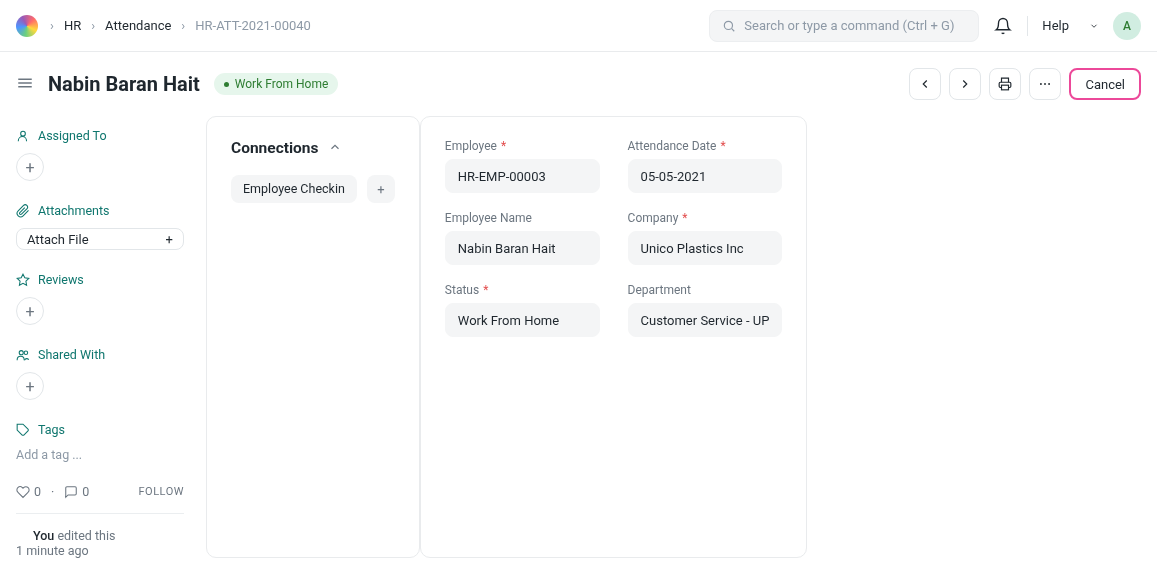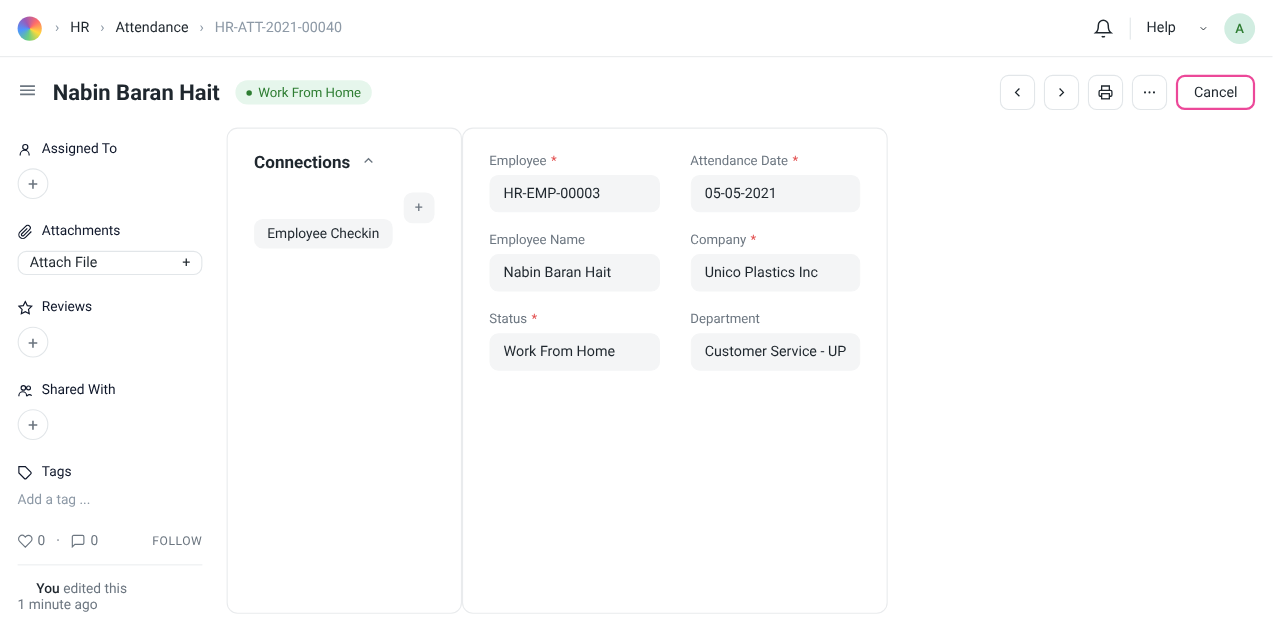--- a/index.html
+++ b/index.html
@@ -28,39 +28,39 @@
     .status-pill .dot { width: 5px; height: 5px; border-radius: 50%; background: #2e7d32; }
     .header-actions { margin-left: auto; display: flex; gap: 8px; }
     .icon-btn { width: 32px; height: 32px; border: 1px solid #e2e6e9; border-radius: 8px; background: #fff; display: flex; align-items: center; justify-content: center; cursor: pointer; color: #1f272e; }
     .icon-btn svg { width: 14px; height: 14px; }
     .text-btn { height: 32px; border: 2px solid #ec4899; border-radius: 8px; background: #fff; padding: 0 14px; display: flex; align-items: center; cursor: pointer; color: #1f272e; }
     
     
     .layout { display: flex; padding: 0 16px 20px; gap: 22px; }
     .sidebar-left { width: 168px; flex-shrink: 0; padding-top: 12px; }
     .side-section { margin-bottom: 22px; }
-    .side-label { display: flex; align-items: center; gap: 8px; font-size: 12.5px; color: #0f172a; margin-bottom: 10px; }
+    .side-label { display: flex; align-items: center; gap: 8px; font-size: 12.5px; color: #0f766e; margin-bottom: 10px; }
     .side-label svg { width: 14px; height: 14px; }
     .plus-btn { width: 28px; height: 28px; border-radius: 50%; border: 1px solid #e2e6e9; background: #fff; display: flex; align-items: center; justify-content: center; cursor: pointer; color: #6c7680; font-size: 16px; }
     .attach-box { display: flex; align-items: center; justify-content: space-between; border: 1px solid #e2e6e9; border-radius: 8px; height: 22px; padding: 0 10px; cursor: pointer; background: #fff; }
     .tag-input { font-size: 12.5px; color: #8d99a6; cursor: text; }
     .likes-row { display: flex; align-items: center; gap: 10px; font-size: 12.5px; color: #6c7680; margin-top: 6px; }
     .likes-row .follow { margin-left: auto; font-size: 11px; letter-spacing: 0.5px; cursor: pointer; }
     .sideline { border: none; border-top: 1px solid #ebeef0; margin: 14px 0; }
     .edit-msg { font-size: 12.5px; color: #6c7680; }
     .edit-msg .you { color: #1f272e; font-weight: 500; margin-left: 17px; }
     
     
     .main { flex: 1; display: flex; }
     .card { border: 1px solid #e9ebed; border-radius: 10px; background: #fff; padding: 22px 24px; }
     .card-title-row { display: flex; align-items: center; gap: 10px; }
     .card-title { font-size: 15.5px; font-weight: 700; }
     .chev { cursor: pointer; color: #6c7680; }
     .chip-row { display: flex; gap: 10px; margin-top: 18px; }
-    .chip { background: #f4f5f6; border-radius: 8px; padding: 6px 12px; font-size: 12.5px; color: #1f272e; cursor: pointer; margin-top: 24px; }
+    .chip { background: #f4f5f6; border-radius: 8px; padding: 6px 12px; font-size: 12.5px; color: #1f272e; cursor: pointer; }
     .chip-add { width: 28px; height: 28px; background: #f4f5f6; border-radius: 8px; display: flex; align-items: center; justify-content: center; cursor: pointer; color: #6c7680; }
     
     .form-grid { display: grid; grid-template-columns: 1fr 1fr; gap: 18px 28px; }
     .field { display: flex; flex-direction: column; gap: 6px; }
     .field-label { font-size: 12px; color: #6c7680; display: flex; gap: 4px; }
     .req { color: #e24c4c; }
     .field-input { height: 34px; background: #f4f5f6; border: 1px solid #f4f5f6; border-radius: 8px; padding: 0 12px; display: flex; align-items: center; font-size: 13px; color: #1f272e; cursor: text; }
     .highlight-box { border: 3px solid #e24c4c; padding: 8px 8px; border-radius: 2px; margin: -8px -8px; }
     .empty-half {}
   </style>
@@ -71,20 +71,27 @@
   <div class="logo"></div>
   <div class="breadcrumbs">
     <span class="sep">›</span>
     <span class="crumb">HR</span>
     <span class="sep">›</span>
     <span class="crumb">Attendance</span>
     <span class="sep">›</span>
     <span class="current">HR-ATT-2021-00040</span>
   </div>
   <div class="topbar-right">
+    <div class="search">
+      <svg viewBox="0 0 24 24" fill="none" stroke="currentColor" stroke-width="2">
+          <circle cx="11" cy="11" r="7"></circle>
+          <line x1="21" y1="21" x2="16.65" y2="16.65"></line>
+        </svg>
+      <span>Search or type a command (Ctrl + G)</span>
+    </div>
     <div class="bell">
       <svg width="18" height="18" viewBox="0 0 24 24" fill="none" stroke="#1f272e" stroke-width="1.8">
           <path d="M6 8a6 6 0 0 1 12 0c0 7 3 9 3 9H3s3-2 3-9"></path>
           <path d="M10.3 21a1.94 1.94 0 0 0 3.4 0"></path>
         </svg>
     </div>
     <div class="divider"></div>
     <div class="help">
       <span>Help</span>
       <svg width="10" height="10" viewBox="0 0 24 24" fill="none" stroke="currentColor" stroke-width="2">

